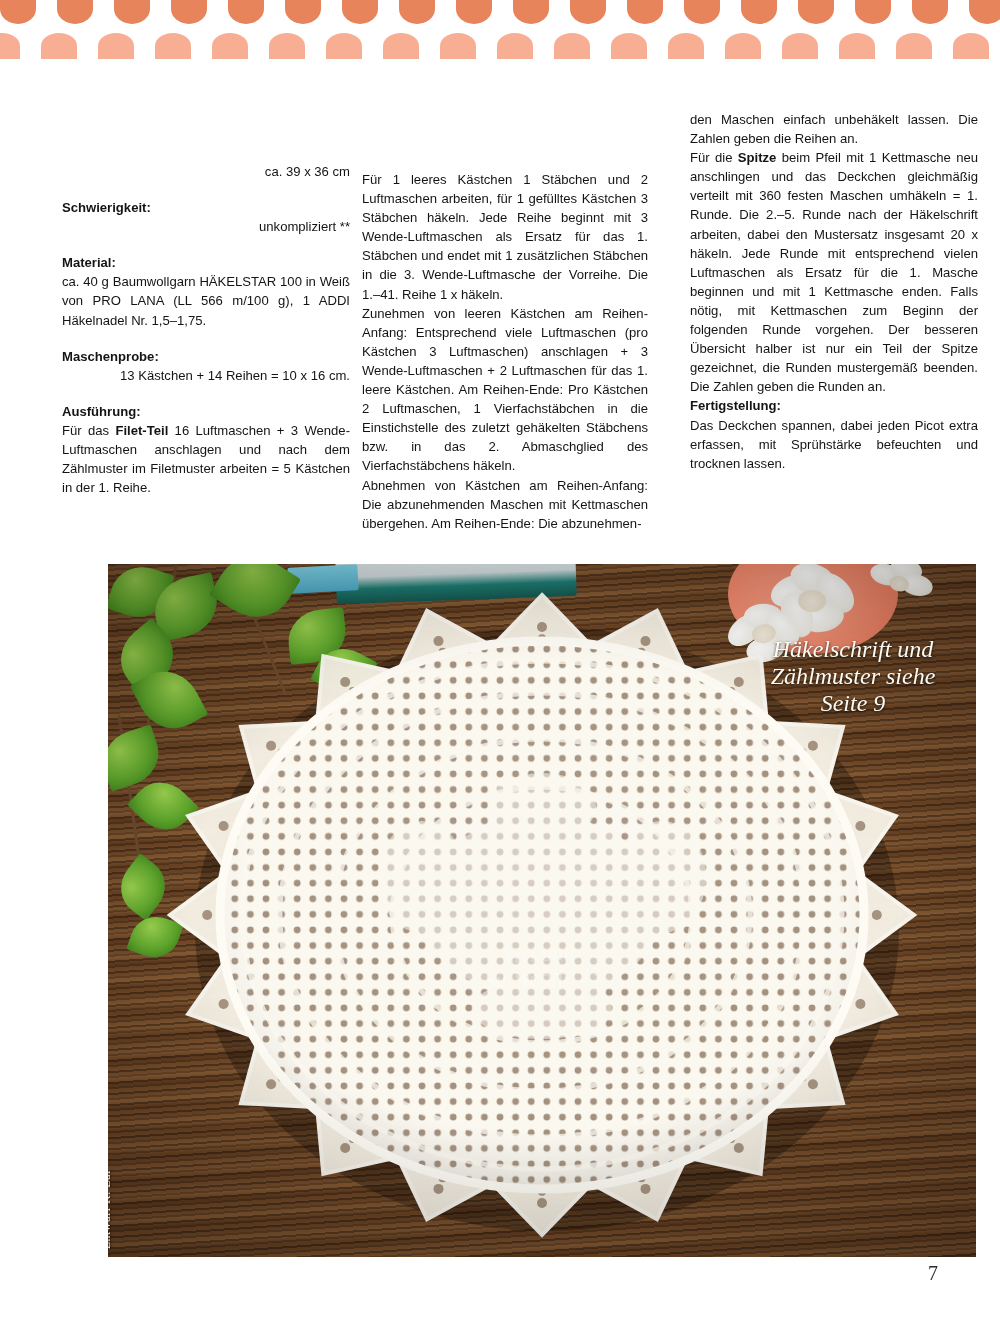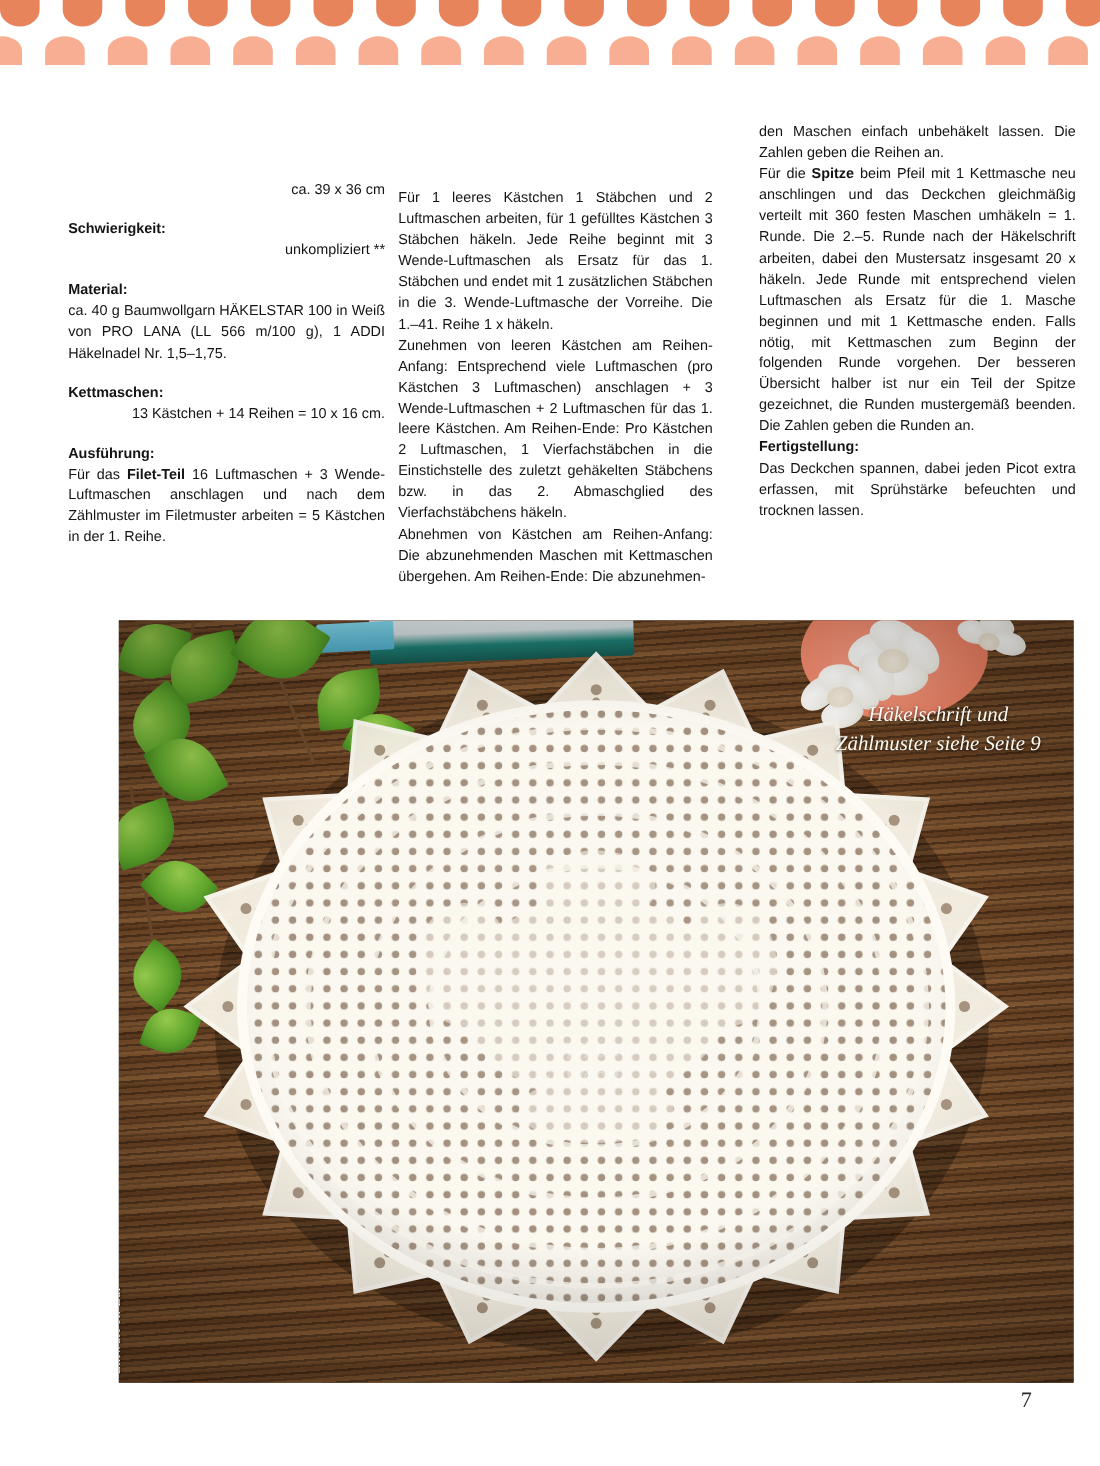--- a/index.html
+++ b/index.html
@@ -199,21 +199,21 @@
 
   
   .photo-caption {
     position: absolute;
     right: 18px;
     top: 72px;
     width: 210px;
     text-align: center;
     font-family: "Liberation Serif", serif;
     font-style: italic;
-    font-size: 19px;
+    font-size: 24px;
     line-height: 27px;
     color: #fdfbf4;
     text-shadow: 0 1px 3px rgba(0,0,0,0.8);
   }
   .photo-credit {
     position: absolute;
     left: 4px;
     bottom: 8px;
     transform-origin: left bottom;
     transform: rotate(-90deg) translateX(0);
@@ -308,21 +308,21 @@
       <span class="lbl">Schwierigkeit:</span>
       <p class="nojust">unkompliziert **</p>
     </div>
 
     <div class="blk">
       <span class="lbl">Material:</span>
       <p>ca. 40 g Baumwollgarn HÄKELSTAR 100 in Weiß von PRO LANA (LL 566 m/100 g), 1 ADDI Häkelnadel Nr. 1,5–1,75.</p>
     </div>
 
     <div class="blk">
-      <span class="lbl">Kettmaschen:</span>
+      <span class="lbl">Maschenprobe:</span>
       <p class="nojust">13 Kästchen + 14 Reihen = 10 x 16 cm.</p>
     </div>
 
     <div class="blk">
       <span class="lbl">Ausführung:</span>
       <p><span>Für das </span><b class="inline">Filet-Teil</b><span> 16 Luftmaschen + 3 Wende-Luftmaschen anschlagen und nach dem Zählmuster im Filetmuster arbeiten = 5 Kästchen in der 1. Reihe.</span></p>
     </div>
 
   </div>
 

